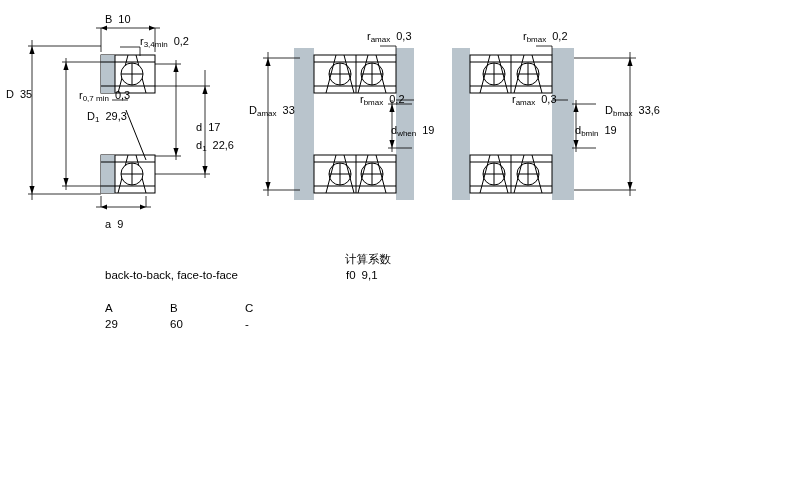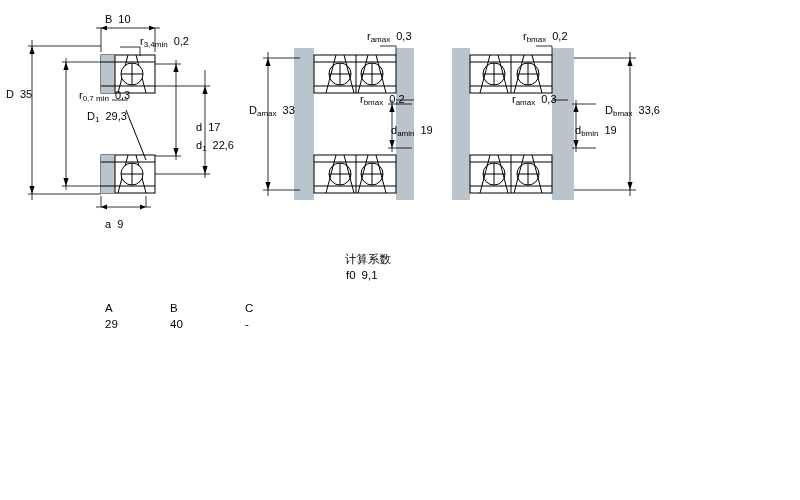--- a/index.html
+++ b/index.html
@@ -312,40 +312,41 @@
 
   <div class="lbl" style="left:360px; top:93px;">
     <span>r</span><span class="sub">bmax</span><span class="val">0,2</span>
   </div>
 
   <div class="lbl" style="left:512px; top:93px;">
     <span>r</span><span class="sub">amax</span><span class="val">0,3</span>
   </div>
 
   <div class="lbl" style="left:391px; top:124px;">
-    <span>d</span><span class="sub">amin</span><span class="val">19</span>
+    <span>d</span><span class="sub">when</span><span class="val">19</span>
   </div>
 
   <div class="lbl" style="left:575px; top:124px;">
     <span>d</span><span class="sub">bmin</span><span class="val">19</span>
   </div>
 
   <div class="lbl" style="left:605px; top:104px;">
     <span>D</span><span class="sub">bmax</span><span class="val">33,6</span>
   </div>
 
+  <div class="txt-block" style="left:105px; top:268px;">back-to-back, face-to-face</div>
 
   <div class="txt-block" style="left:345px; top:252px;">计算系数</div>
   <div class="txt-block" style="left:346px; top:268px;">
     <span>f</span><span class="sub">0</span><span class="val">9,1</span>
   </div>
 
   <div class="tbl" style="left:0; top:0;">
     <div class="tbl-cell" style="left:105px; top:302px;">A</div>
     <div class="tbl-cell" style="left:170px; top:302px;">B</div>
     <div class="tbl-cell" style="left:245px; top:302px;">C</div>
 
     <div class="tbl-cell" style="left:105px; top:318px;">29</div>
-    <div class="tbl-cell" style="left:170px; top:318px;">40</div>
+    <div class="tbl-cell" style="left:170px; top:318px;">60</div>
     <div class="tbl-cell" style="left:245px; top:318px;">-</div>
   </div>
 
 </div>
 
 </body></html>

